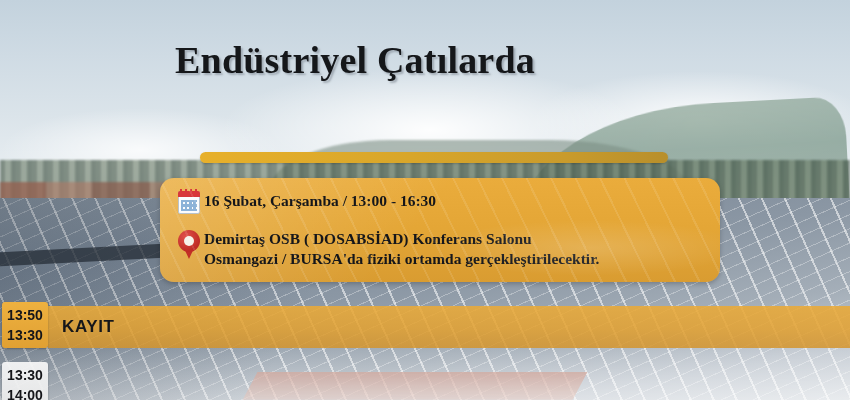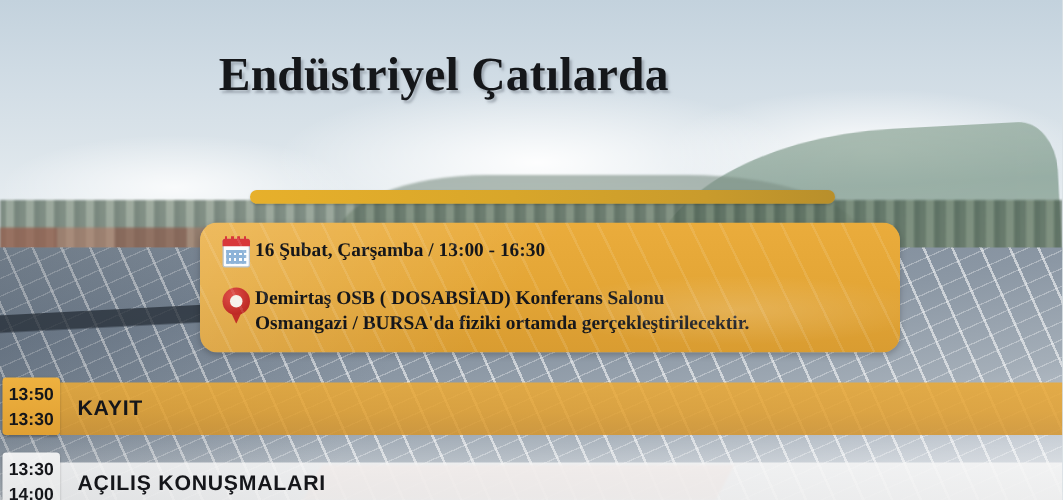--- a/index.html
+++ b/index.html
@@ -297,22 +297,18 @@
 
   <div class="sched-row r1">
     <div class="sched-bar bar-gold"></div>
     <div class="sched-label">KAYIT</div>
   </div>
   <div class="time-badge gold">
     <span>13:50</span>
     <span>13:30</span>
   </div>
 
-  <div class="sched-row r2">
-    <div class="sched-bar bar-white"></div>
-    <div class="sched-label">AÇILIŞ KONUŞMALARI</div>
-  </div>
   <div class="time-badge light">
     <span>13:30</span>
     <span>14:00</span>
   </div>
 
 </div>
 
 </body></html>

